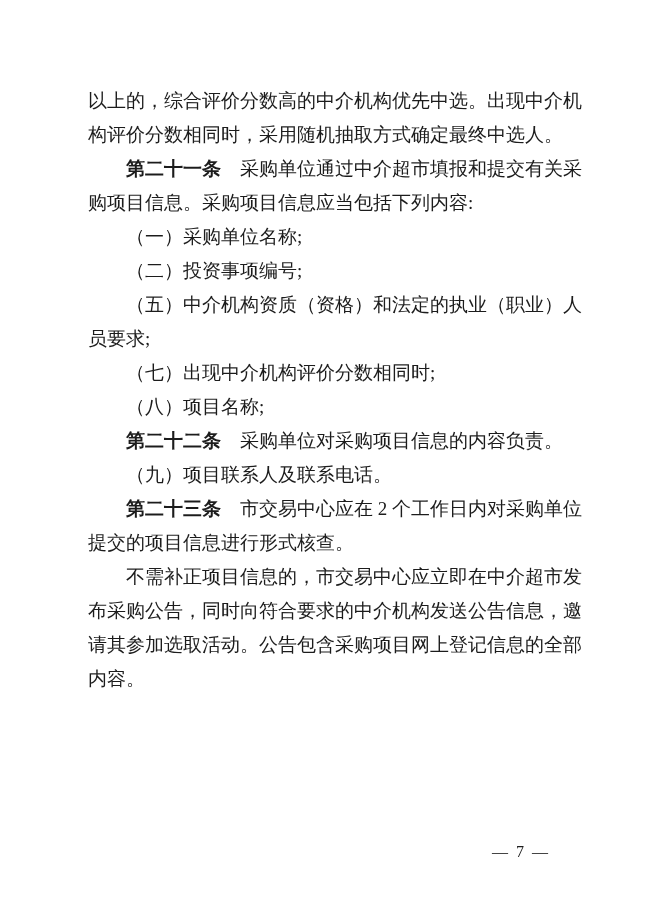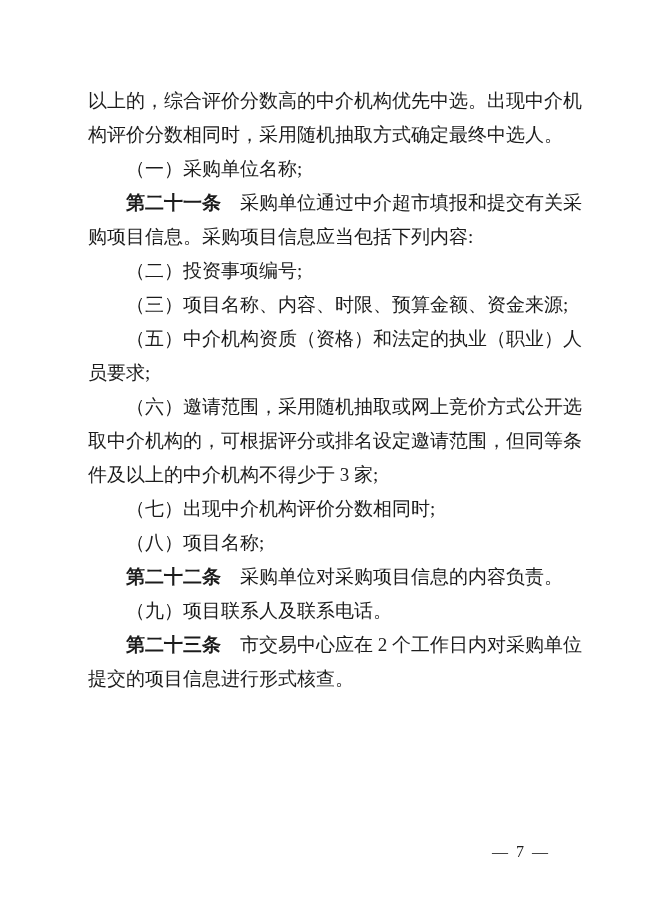--- a/index.html
+++ b/index.html
@@ -47,26 +47,25 @@
     color: #1c1c1c;
     white-space: nowrap;
   }
 </style>
 </head>
 <body>
 
 <div class="page">
   <div class="content" id="document-body">
       <p class="no-indent">以上的，综合评价分数高的中介机构优先中选。出现中介机构评价分数相同时，采用随机抽取方式确定最终中选人。</p>
+      <p><b class="article-head">第二十一条</b>采购单位通过中介超市填报和提交有关采购项目信息。采购项目信息应当包括下列内容:</p>
       <p>（一）采购单位名称;</p>
-      <p><b class="article-head">第二十一条</b>采购单位通过中介超市填报和提交有关采购项目信息。采购项目信息应当包括下列内容:</p>
       <p>（二）投资事项编号;</p>
-      <p>（三）项目名称、内容、时限、预算金额、资金来源;</p>
       <p>（五）中介机构资质（资格）和法定的执业（职业）人员要求;</p>
-      <p>（六）邀请范围，采用随机抽取或网上竞价方式公开选取中介机构的，可根据评分或排名设定邀请范围，但同等条件及以上的中介机构不得少于 3 家;</p>
       <p>（七）出现中介机构评价分数相同时;</p>
       <p>（八）项目名称;</p>
       <p><b class="article-head">第二十二条</b>采购单位对采购项目信息的内容负责。</p>
       <p>（九）项目联系人及联系电话。</p>
       <p><b class="article-head">第二十三条</b>市交易中心应在 2 个工作日内对采购单位提交的项目信息进行形式核查。</p>
+      <p>不需补正项目信息的，市交易中心应立即在中介超市发布采购公告，同时向符合要求的中介机构发送公告信息，邀请其参加选取活动。公告包含采购项目网上登记信息的全部内容。</p>
     </div>
   <div class="footer">— 7 —</div>
 </div>
 
 </body></html>

